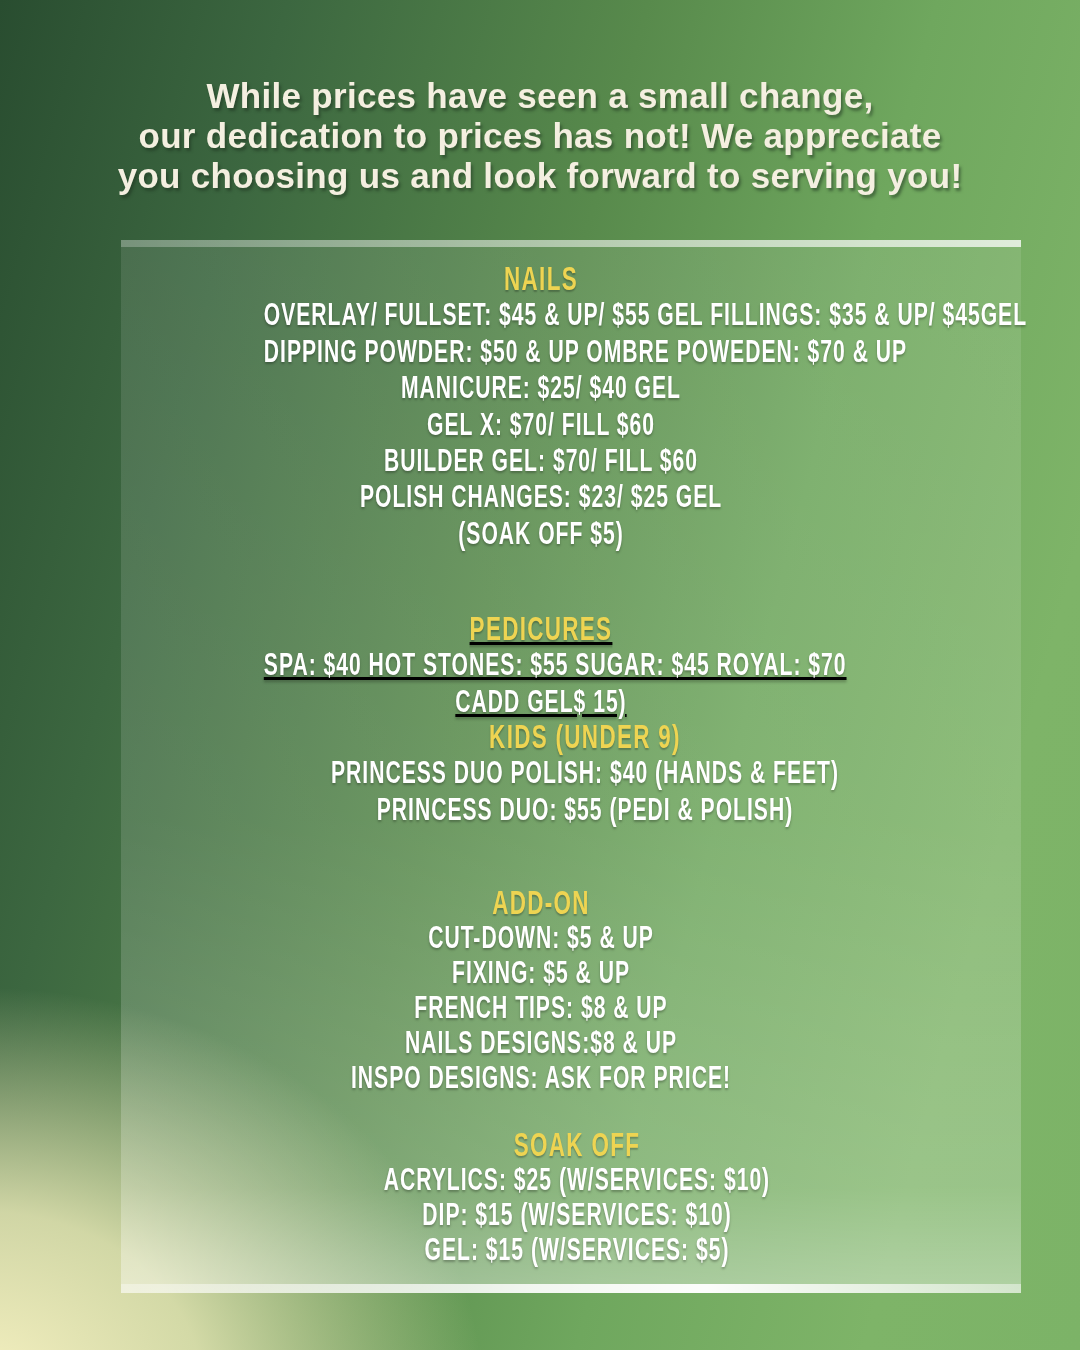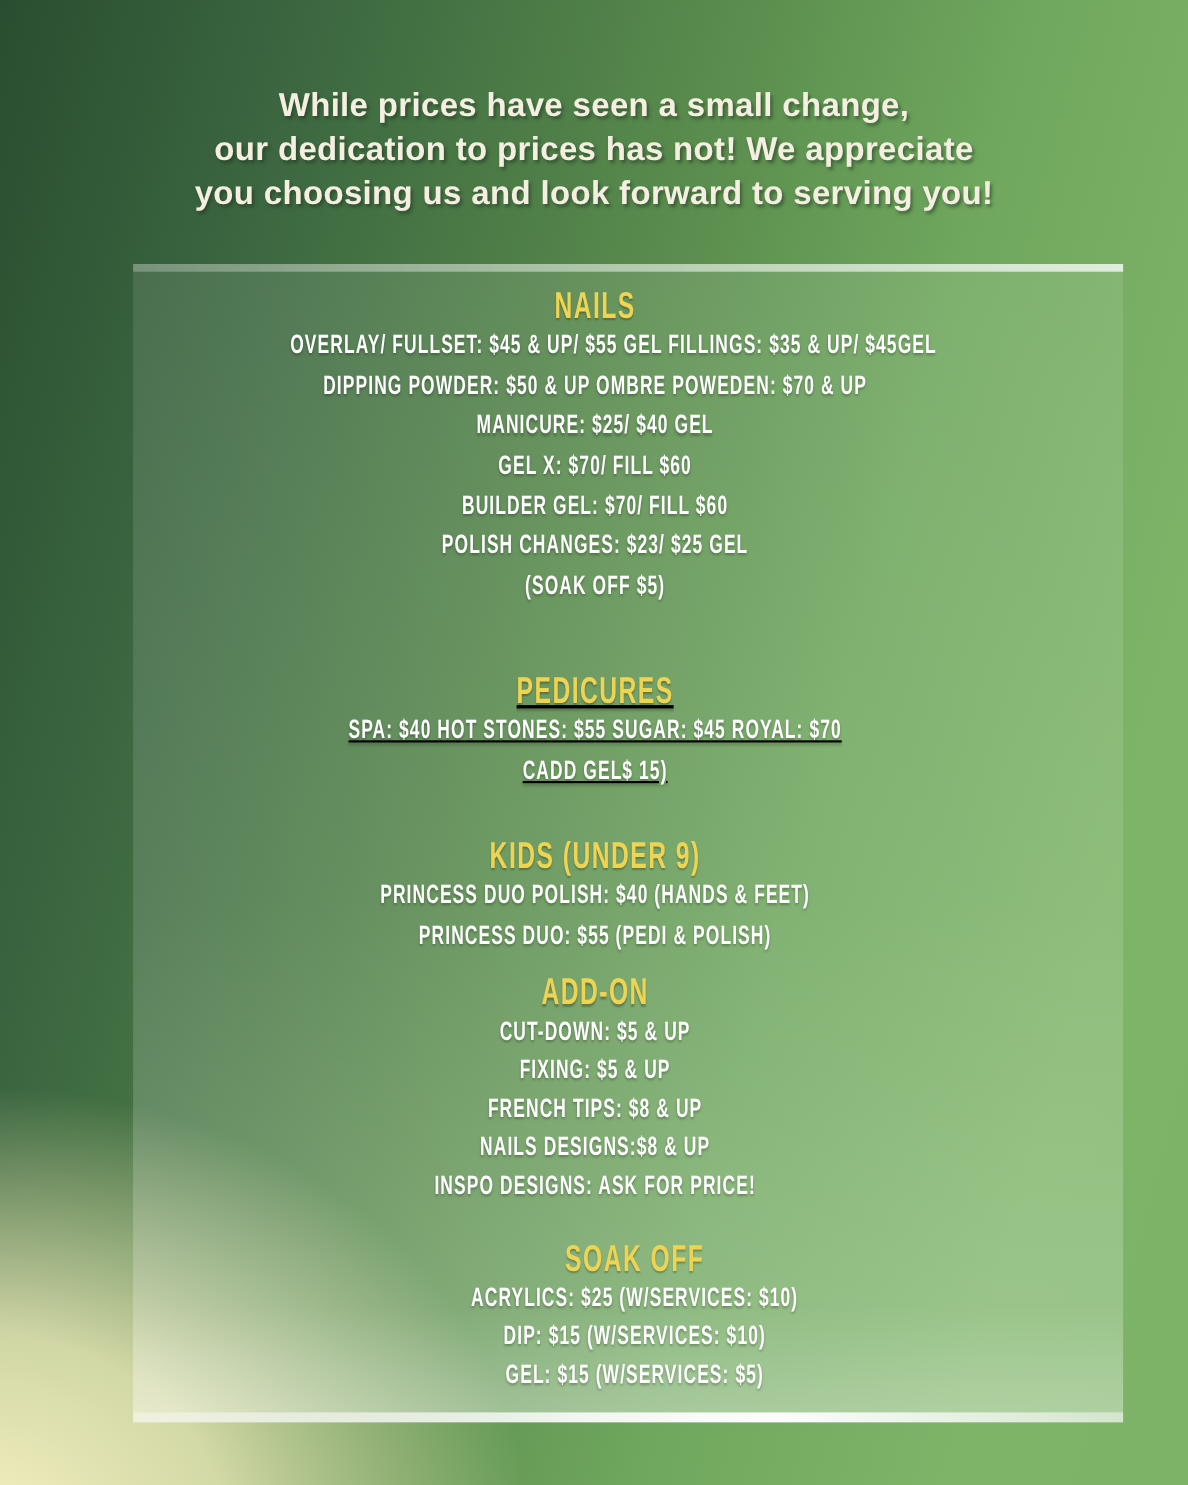--- a/index.html
+++ b/index.html
@@ -11,21 +11,21 @@
     position:relative;width:1080px;height:1350px;overflow:hidden;
     background:
       radial-gradient(700px 560px at -2% 103%, rgba(246,241,193,1) 0%, rgba(244,240,190,0.8) 32%, rgba(244,240,190,0) 72%),
       linear-gradient(105deg, #294d30 0%, #3c6740 20%, #588a4c 45%, #6fa75e 65%, #7eb468 85%, #7cb367 100%);
   }
   
   .intro{
     position:absolute;top:76px;left:0;width:1080px;
     text-align:center;
     color:#f4efe0;
-    font-size:30px;line-height:40px;font-weight:bold;letter-spacing:.3px;
+    font-size:35px;line-height:40px;font-weight:bold;letter-spacing:.3px;
     text-shadow:2px 3px 3px rgba(28,48,30,0.5);
   }
   
   .panel{
     position:absolute;left:121px;top:240px;width:900px;height:1053px;
     background:linear-gradient(180deg,
       rgba(255,255,255,0.10) 0%,
       rgba(255,255,255,0.13) 55%,
       rgba(255,255,255,0.22) 90%,
       rgba(255,255,255,0.40) 100%);
@@ -39,35 +39,35 @@
     background:linear-gradient(90deg, rgba(255,255,255,0.35) 0%, rgba(255,255,255,0.85) 45%, rgba(255,255,255,0.97) 65%, rgba(255,255,255,0.45) 100%);
   }
   
   .menu-section{position:absolute;left:0;width:840px;text-align:center;}
   .sec-title{
     margin:0;font-size:34px;line-height:36.4px;font-weight:bold;
     color:#eed452;
     text-shadow:0 2px 2px rgba(0,0,0,0.25);
   }
   .svc{
-    margin:0;font-size:24px;line-height:36.4px;font-weight:bold;
+    margin:0;font-size:32px;line-height:36.4px;font-weight:bold;
     color:#ffffff;
     text-shadow:0 2px 3px rgba(0,0,0,0.28);
   }
   .tight .sec-title,.tight .svc{line-height:35px;}
   
   .cond{
     display:block;width:100%;
     transform:scaleX(0.66);transform-origin:50% 50%;
     letter-spacing:1.5px;white-space:nowrap;
   }
   .sec-title .cond{letter-spacing:2px;}
   .s-nails{top:20px;}
   .s-pedicures{top:370px;text-decoration:underline;}
-  .s-kids{top:520px;}
+  .s-kids{top:478px;padding-left:44px;}
   .s-addon{top:645px;}
   .s-soakoff{top:887px;padding-left:36px;}
 </style>
 </head>
 <body>
 
 <div class="canvas">
 
   <div class="intro">
     <div>While prices have seen a small change,</div>

